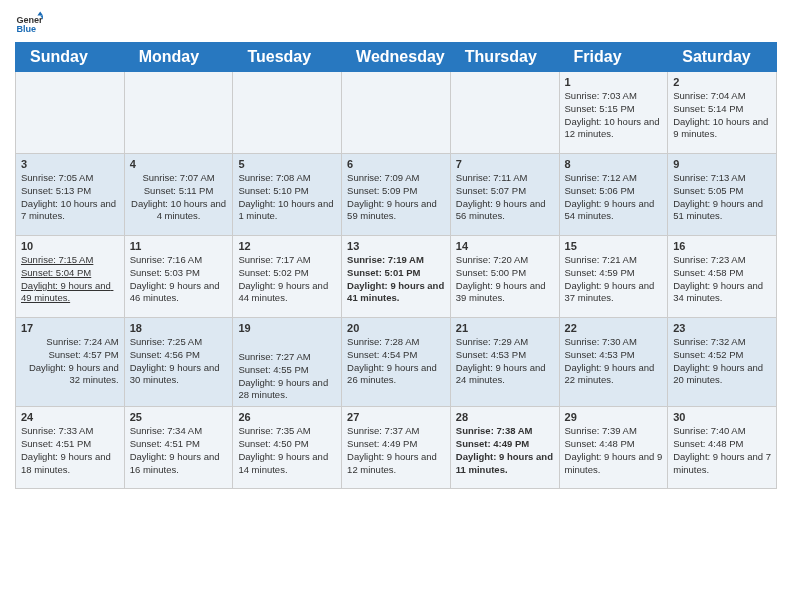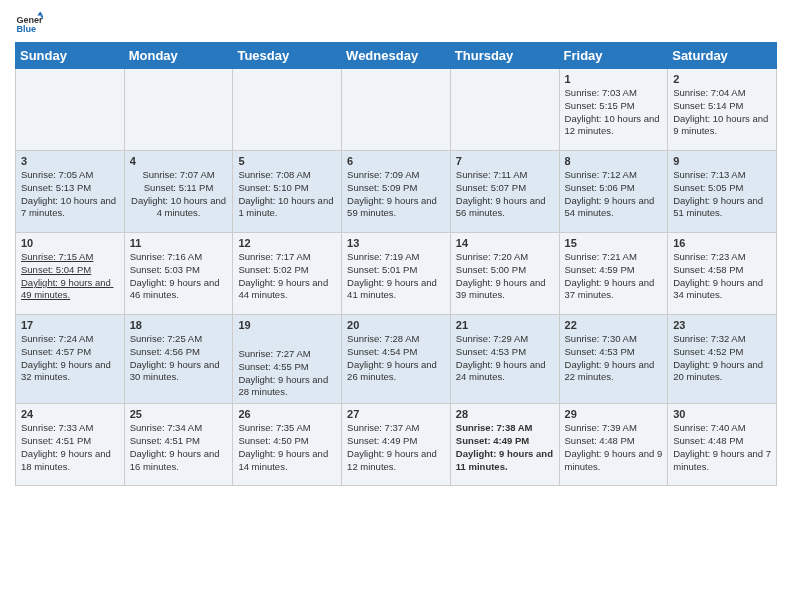--- a/index.html
+++ b/index.html
@@ -54,22 +54,22 @@
     }
     table {
       width: 100%;
       border-collapse: collapse;
       table-layout: fixed;
     }
     thead tr th {
       background-color: #2878c0;
       color: white;
       text-align: left;
-      padding: 5px 4px;
-      font-size: 13px;
+      padding: 5px 14px;
+      font-size: 16px;
       font-weight: bold;
       border: 1px solid #2878c0;
     }
     tbody tr td {
       vertical-align: top;
       padding: 4px 5px;
       border: 1px solid #ccc;
       font-size: 9.5px;
       color: #333;
       height: 82px;
@@ -205,21 +205,21 @@
 Daylight: 9 hours and 46 minutes.</div>
           </td>
           <td>
             <span class="day-number">12</span>
             <div class="day-info" style="white-space: pre-wrap;">Sunrise: 7:17 AM
 Sunset: 5:02 PM
 Daylight: 9 hours and 44 minutes.</div>
           </td>
           <td>
             <span class="day-number">13</span>
-            <div class="day-info" style="white-space: pre-wrap;">Sunrise: 7:19 AM
+            <div class="day-info" style="white-space: pre-wrap; font-weight: bold;">Sunrise: 7:19 AM
 Sunset: 5:01 PM
 Daylight: 9 hours and 41 minutes.</div>
           </td>
           <td>
             <span class="day-number">14</span>
             <div class="day-info" style="white-space: pre-wrap;">Sunrise: 7:20 AM
 Sunset: 5:00 PM
 Daylight: 9 hours and 39 minutes.</div>
           </td>
           <td>
@@ -231,21 +231,21 @@
           <td>
             <span class="day-number">16</span>
             <div class="day-info" style="white-space: pre-wrap;">Sunrise: 7:23 AM
 Sunset: 4:58 PM
 Daylight: 9 hours and 34 minutes.</div>
           </td>
         </tr>
         <tr>
           <td>
             <span class="day-number">17</span>
-            <div class="day-info" style="white-space: pre-wrap;">Sunrise: 7:24 AM
+            <div class="day-info" style="white-space: pre-wrap; text-align: right;">Sunrise: 7:24 AM
 Sunset: 4:57 PM
 Daylight: 9 hours and 32 minutes.</div>
           </td>
           <td>
             <span class="day-number">18</span>
             <div class="day-info" style="white-space: pre-wrap;">Sunrise: 7:25 AM
 Sunset: 4:56 PM
 Daylight: 9 hours and 30 minutes.</div>
           </td>
           <td>

